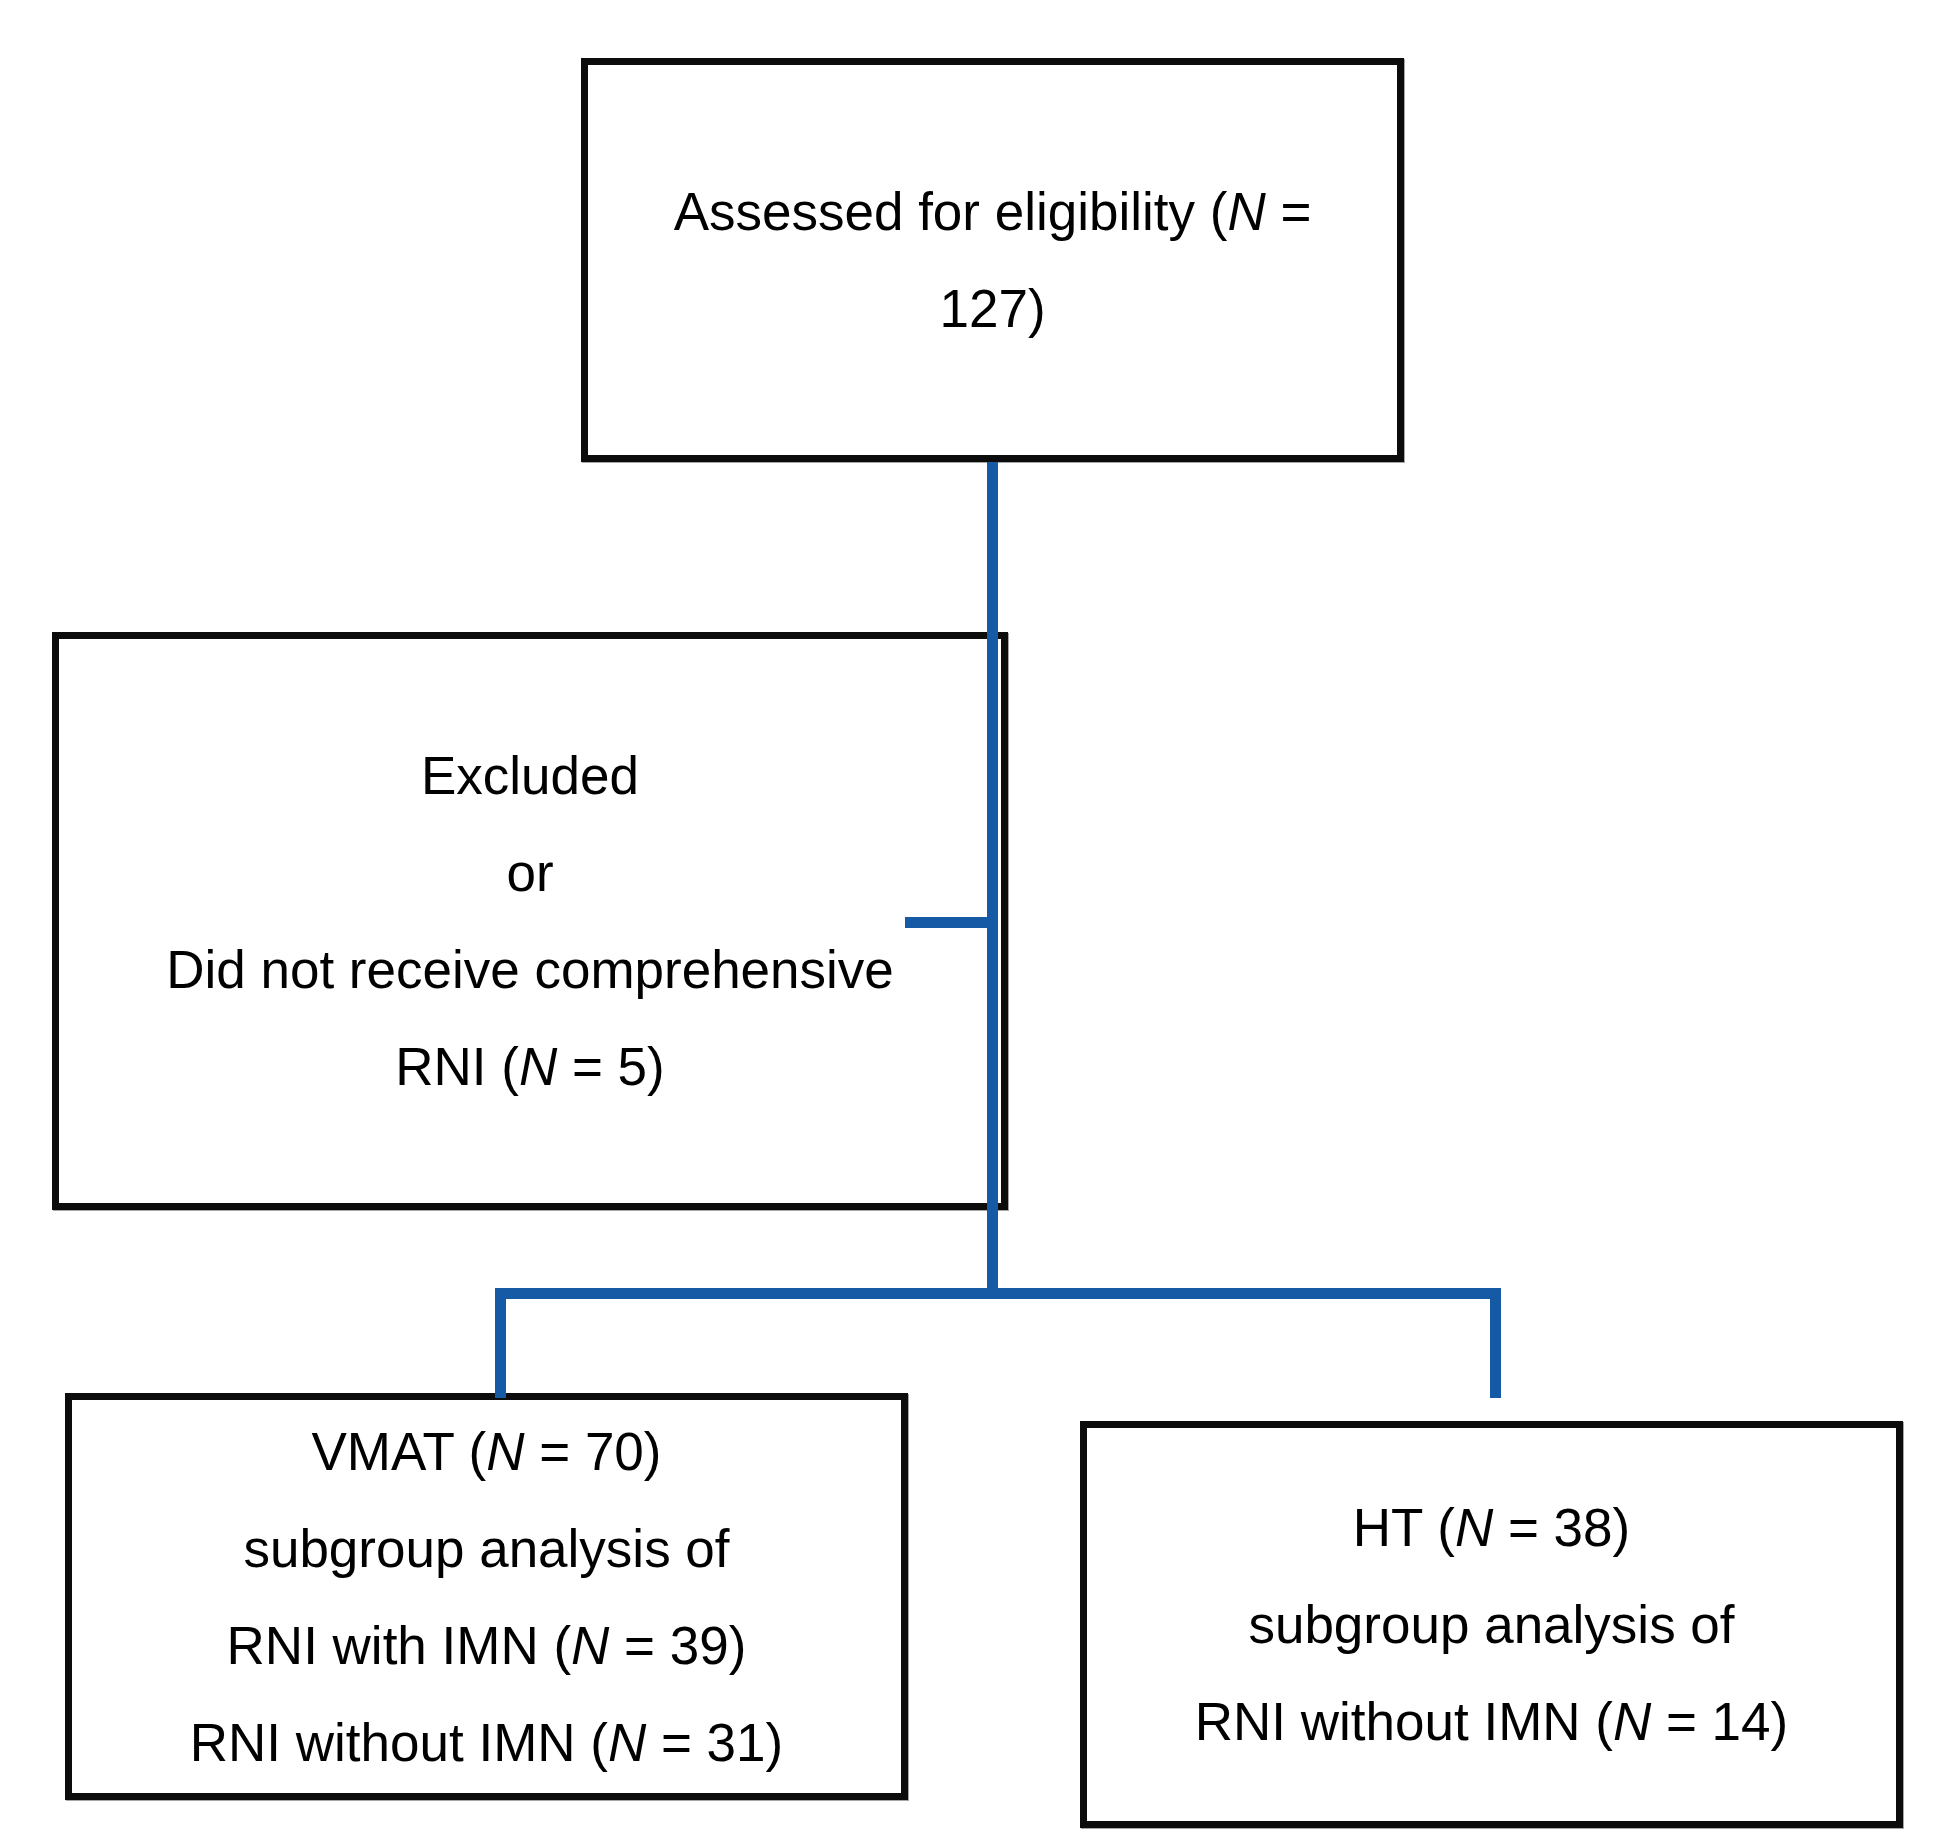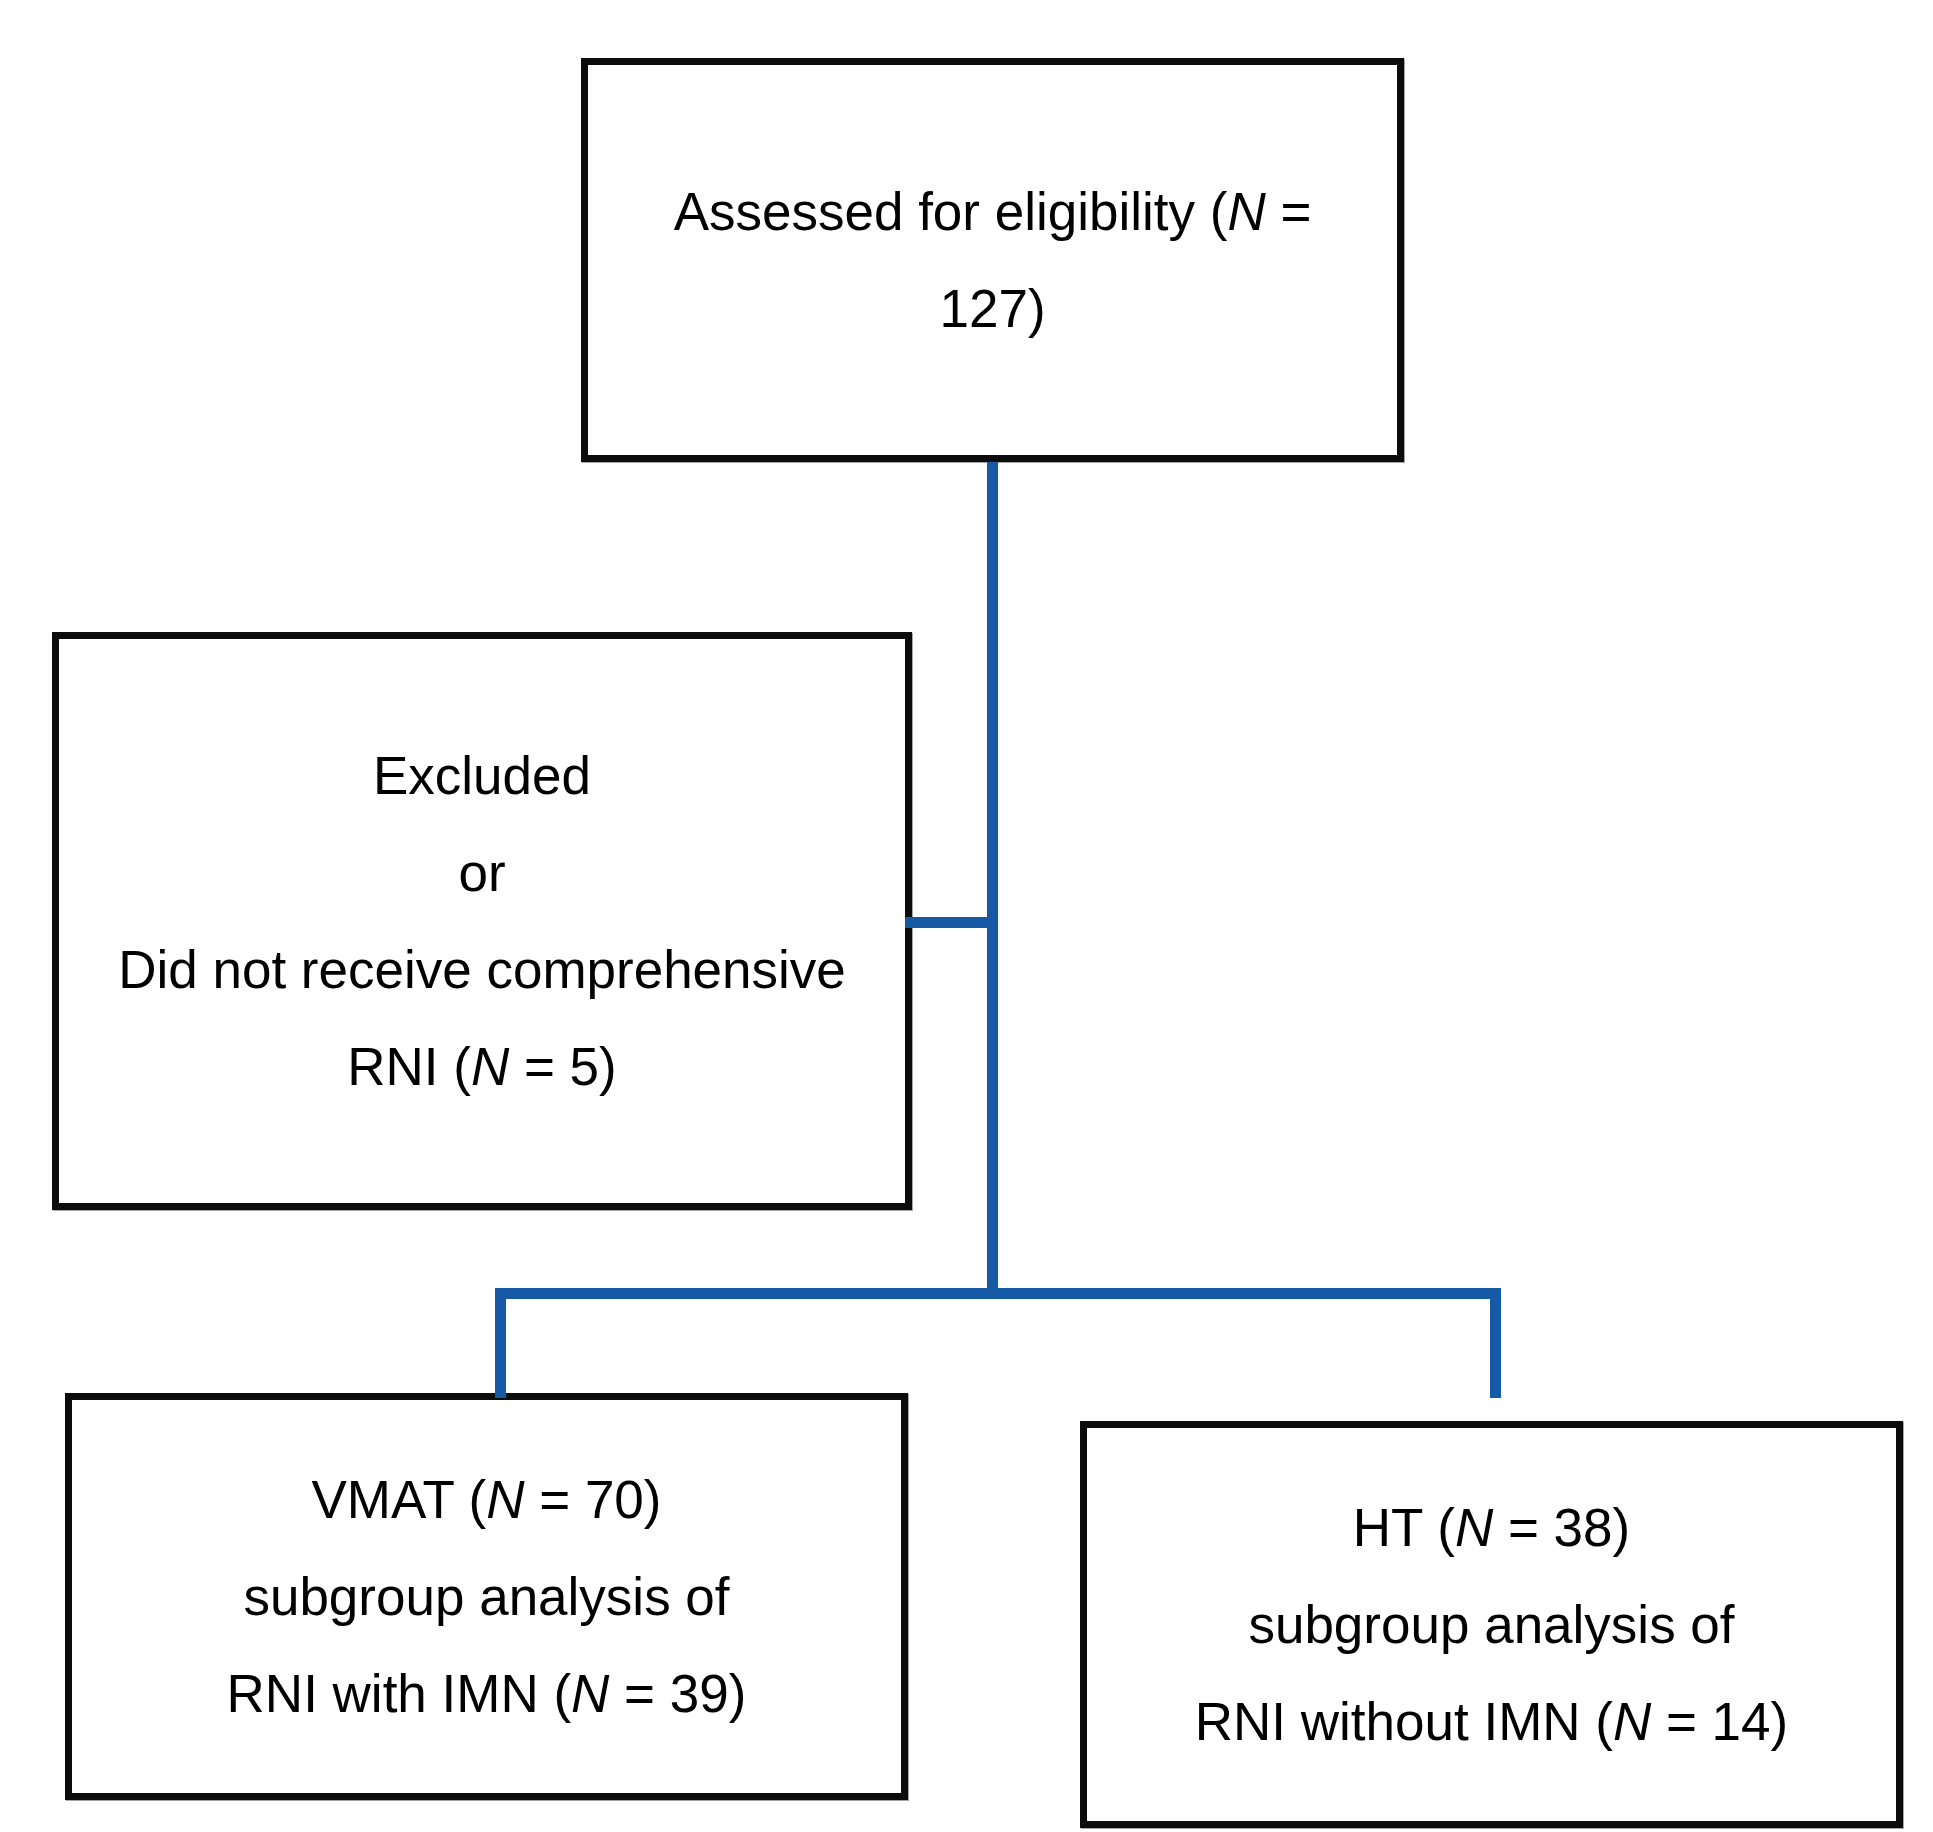--- a/index.html
+++ b/index.html
@@ -36,21 +36,21 @@
   }
   .line em {
     font-style: italic;
     font-family: inherit;
   }
   .connector {
     position: absolute;
     background: var(--accent, #1659a4);
   }
   #box-eligibility { left: 581px;  top: 58px;   width: 823px; height: 404px; }
-  #box-excluded    { left: 52px;   top: 632px;  width: 860px; height: 578px; }
+  #box-excluded    { left: 52px;   top: 632px;  width: 956px; height: 578px; }
   #box-vmat        { left: 65px;   top: 1393px; width: 843px; height: 407px; text-align: center; }
   #box-ht          { left: 1080px; top: 1393px; width: 823px; height: 407px; margin-top: 28px; }
 
   #conn-main-vertical  { left: 987px;  top: 462px;  width: 11px;   height: 837px; }
   #conn-excluded-h     { left: 905px;  top: 917px;  width: 93px;   height: 11px;  }
   #conn-split-h        { left: 495px;  top: 1288px; width: 1006px; height: 11px;  }
   #conn-left-drop      { left: 495px;  top: 1288px; width: 11px;   height: 110px; }
   #conn-right-drop     { left: 1490px; top: 1288px; width: 11px;   height: 110px; }
 </style>
 </head>
@@ -67,20 +67,21 @@
       <div class="line"><span>Excluded</span></div>
       <div class="line"><span>or</span></div>
       <div class="line"><span>Did not receive comprehensive</span></div>
       <div class="line"><span>RNI (</span><em>N</em><span> = 5)</span></div>
     </div>
 
   <div class="box" id="box-vmat">
       <div class="line"><span>VMAT (</span><em>N</em><span> = 70)</span></div>
       <div class="line"><span>subgroup analysis of</span></div>
       <div class="line"><span>RNI with IMN (</span><em>N</em><span> = 39)</span></div>
+      <div class="line"><span>RNI without IMN (</span><em>N</em><span> = 31)</span></div>
     </div>
 
   <div class="box" id="box-ht">
       <div class="line"><span>HT (</span><em>N</em><span> = 38)</span></div>
       <div class="line"><span>subgroup analysis of</span></div>
       <div class="line"><span>RNI without IMN (</span><em>N</em><span> = 14)</span></div>
     </div>
 
   <div class="connector" id="conn-main-vertical"></div>
 

